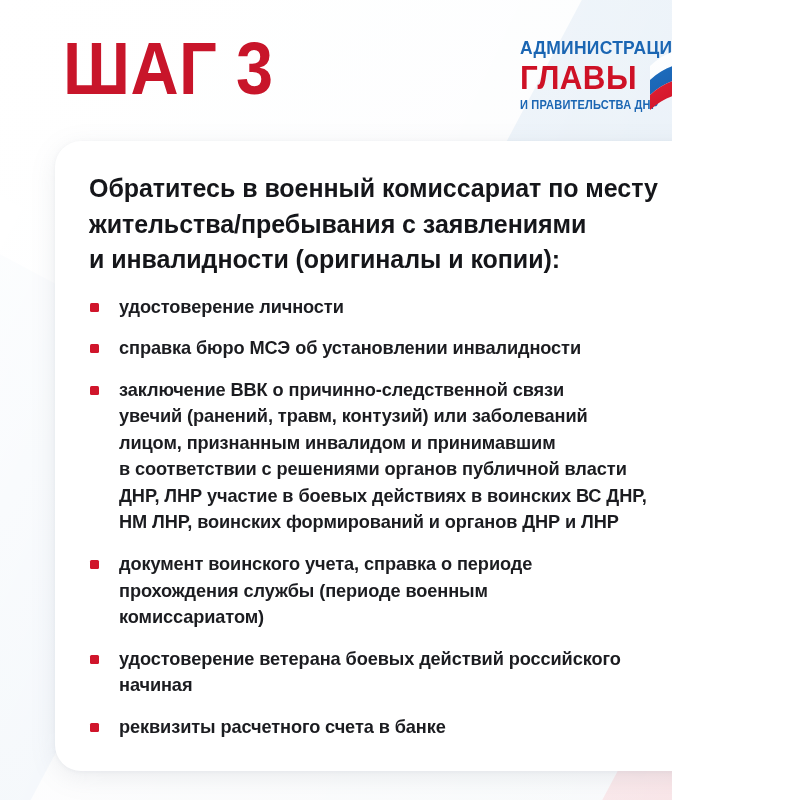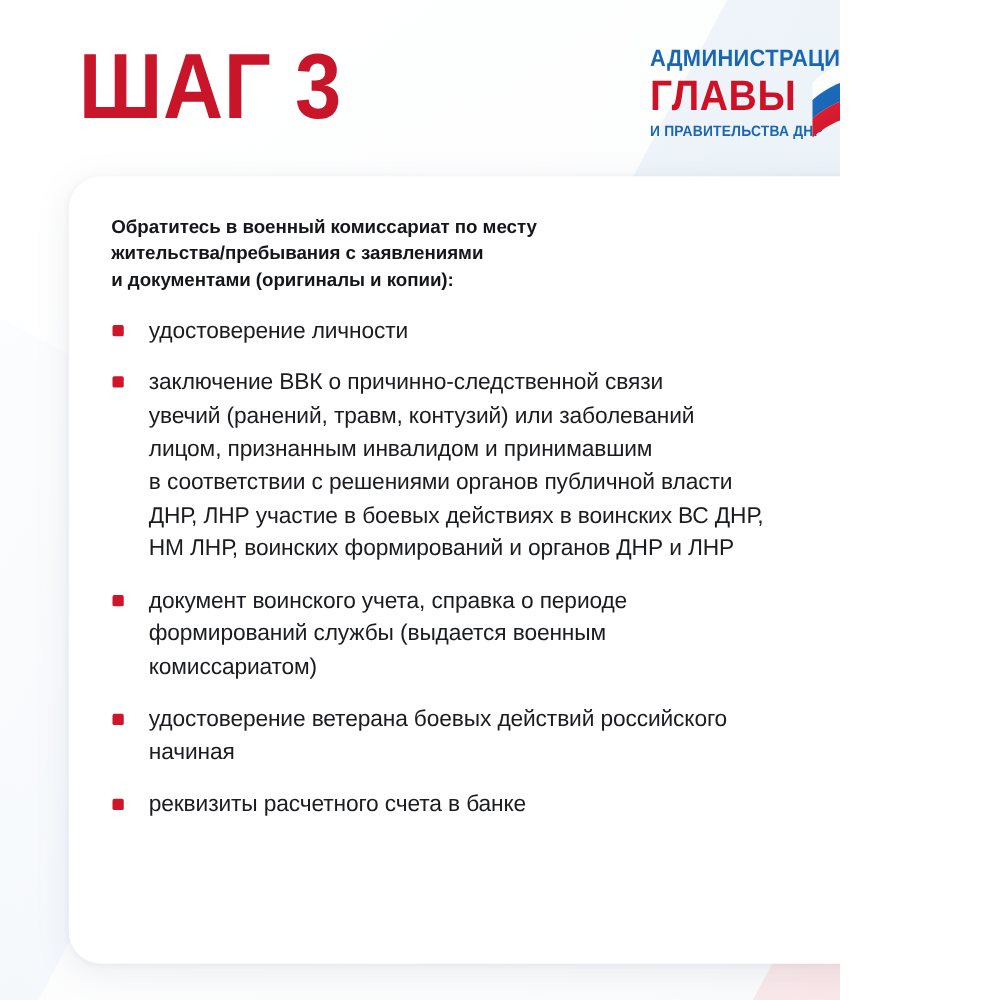--- a/index.html
+++ b/index.html
@@ -185,41 +185,41 @@
     box-shadow: 0 6px 26px rgba(120,130,150,.13),
                 0 1px 4px rgba(120,130,150,.08);
     overflow: hidden;
   }
   .card-inner {
     padding: 30px 34px 10px 34px;
   }
 
   
   .lead {
-    font-size: 15px;
+    font-size: 25px;
     font-weight: 700;
     line-height: 1.42;
     color: #15161a;
     letter-spacing: -0.05px;
     margin: 0 0 16px 0;
   }
   .lead .ln { display: block; white-space: nowrap; }
 
   
   .list {
     list-style: none;
     margin: 0;
     padding: 0;
   }
   .list-item {
     position: relative;
     padding-left: 30px;
     margin-bottom: 15px;
     font-size: 18.2px;
-    font-weight: 400;
+    font-weight: 700;
     line-height: 1.46;
     color: #1b1c20;
     letter-spacing: -0.1px;
   }
   .list-item:last-child { margin-bottom: 0; }
   .bullet {
     position: absolute;
     left: 1px;
     top: 9px;
     width: 9px;
@@ -280,45 +280,49 @@
       </svg>
     </div>
   </div>
 
   <div class="card">
     <div class="card-inner">
 
       <p class="lead">
         <span class="ln">Обратитесь в военный комиссариат по месту</span>
         <span class="ln">жительства/пребывания с заявлениями</span>
-        <span class="ln">и документами (оригиналы и копии):</span>
+        <span class="ln">и инвалидности (оригиналы и копии):</span>
       </p>
 
       <ul class="list">
 
         <li class="list-item">
           <span class="bullet"></span>
           <span class="ln">удостоверение личности</span>
         </li>
 
+        <li class="list-item">
+          <span class="bullet"></span>
+          <span class="ln">справка бюро МСЭ об установлении инвалидности</span>
+        </li>
 
         <li class="list-item">
           <span class="bullet"></span>
           <span class="ln">заключение ВВК о причинно-следственной связи</span>
           <span class="ln">увечий (ранений, травм, контузий) или заболеваний</span>
           <span class="ln">лицом, признанным инвалидом и принимавшим</span>
           <span class="ln">в соответствии с решениями органов публичной власти</span>
           <span class="ln">ДНР, ЛНР участие в боевых действиях в воинских ВС ДНР,</span>
           <span class="ln">НМ ЛНР, воинских формирований и органов ДНР и ЛНР</span>
         </li>
 
         <li class="list-item">
           <span class="bullet"></span>
           <span class="ln">документ воинского учета, справка о периоде</span>
-          <span class="ln">формирований службы (выдается военным</span>
+          <span class="ln">прохождения службы (периоде военным</span>
           <span class="ln">комиссариатом)</span>
         </li>
 
         <li class="list-item">
           <span class="bullet"></span>
           <span class="ln">удостоверение ветерана боевых действий российского</span>
           <span class="ln">начиная</span>
         </li>
 
         <li class="list-item">

